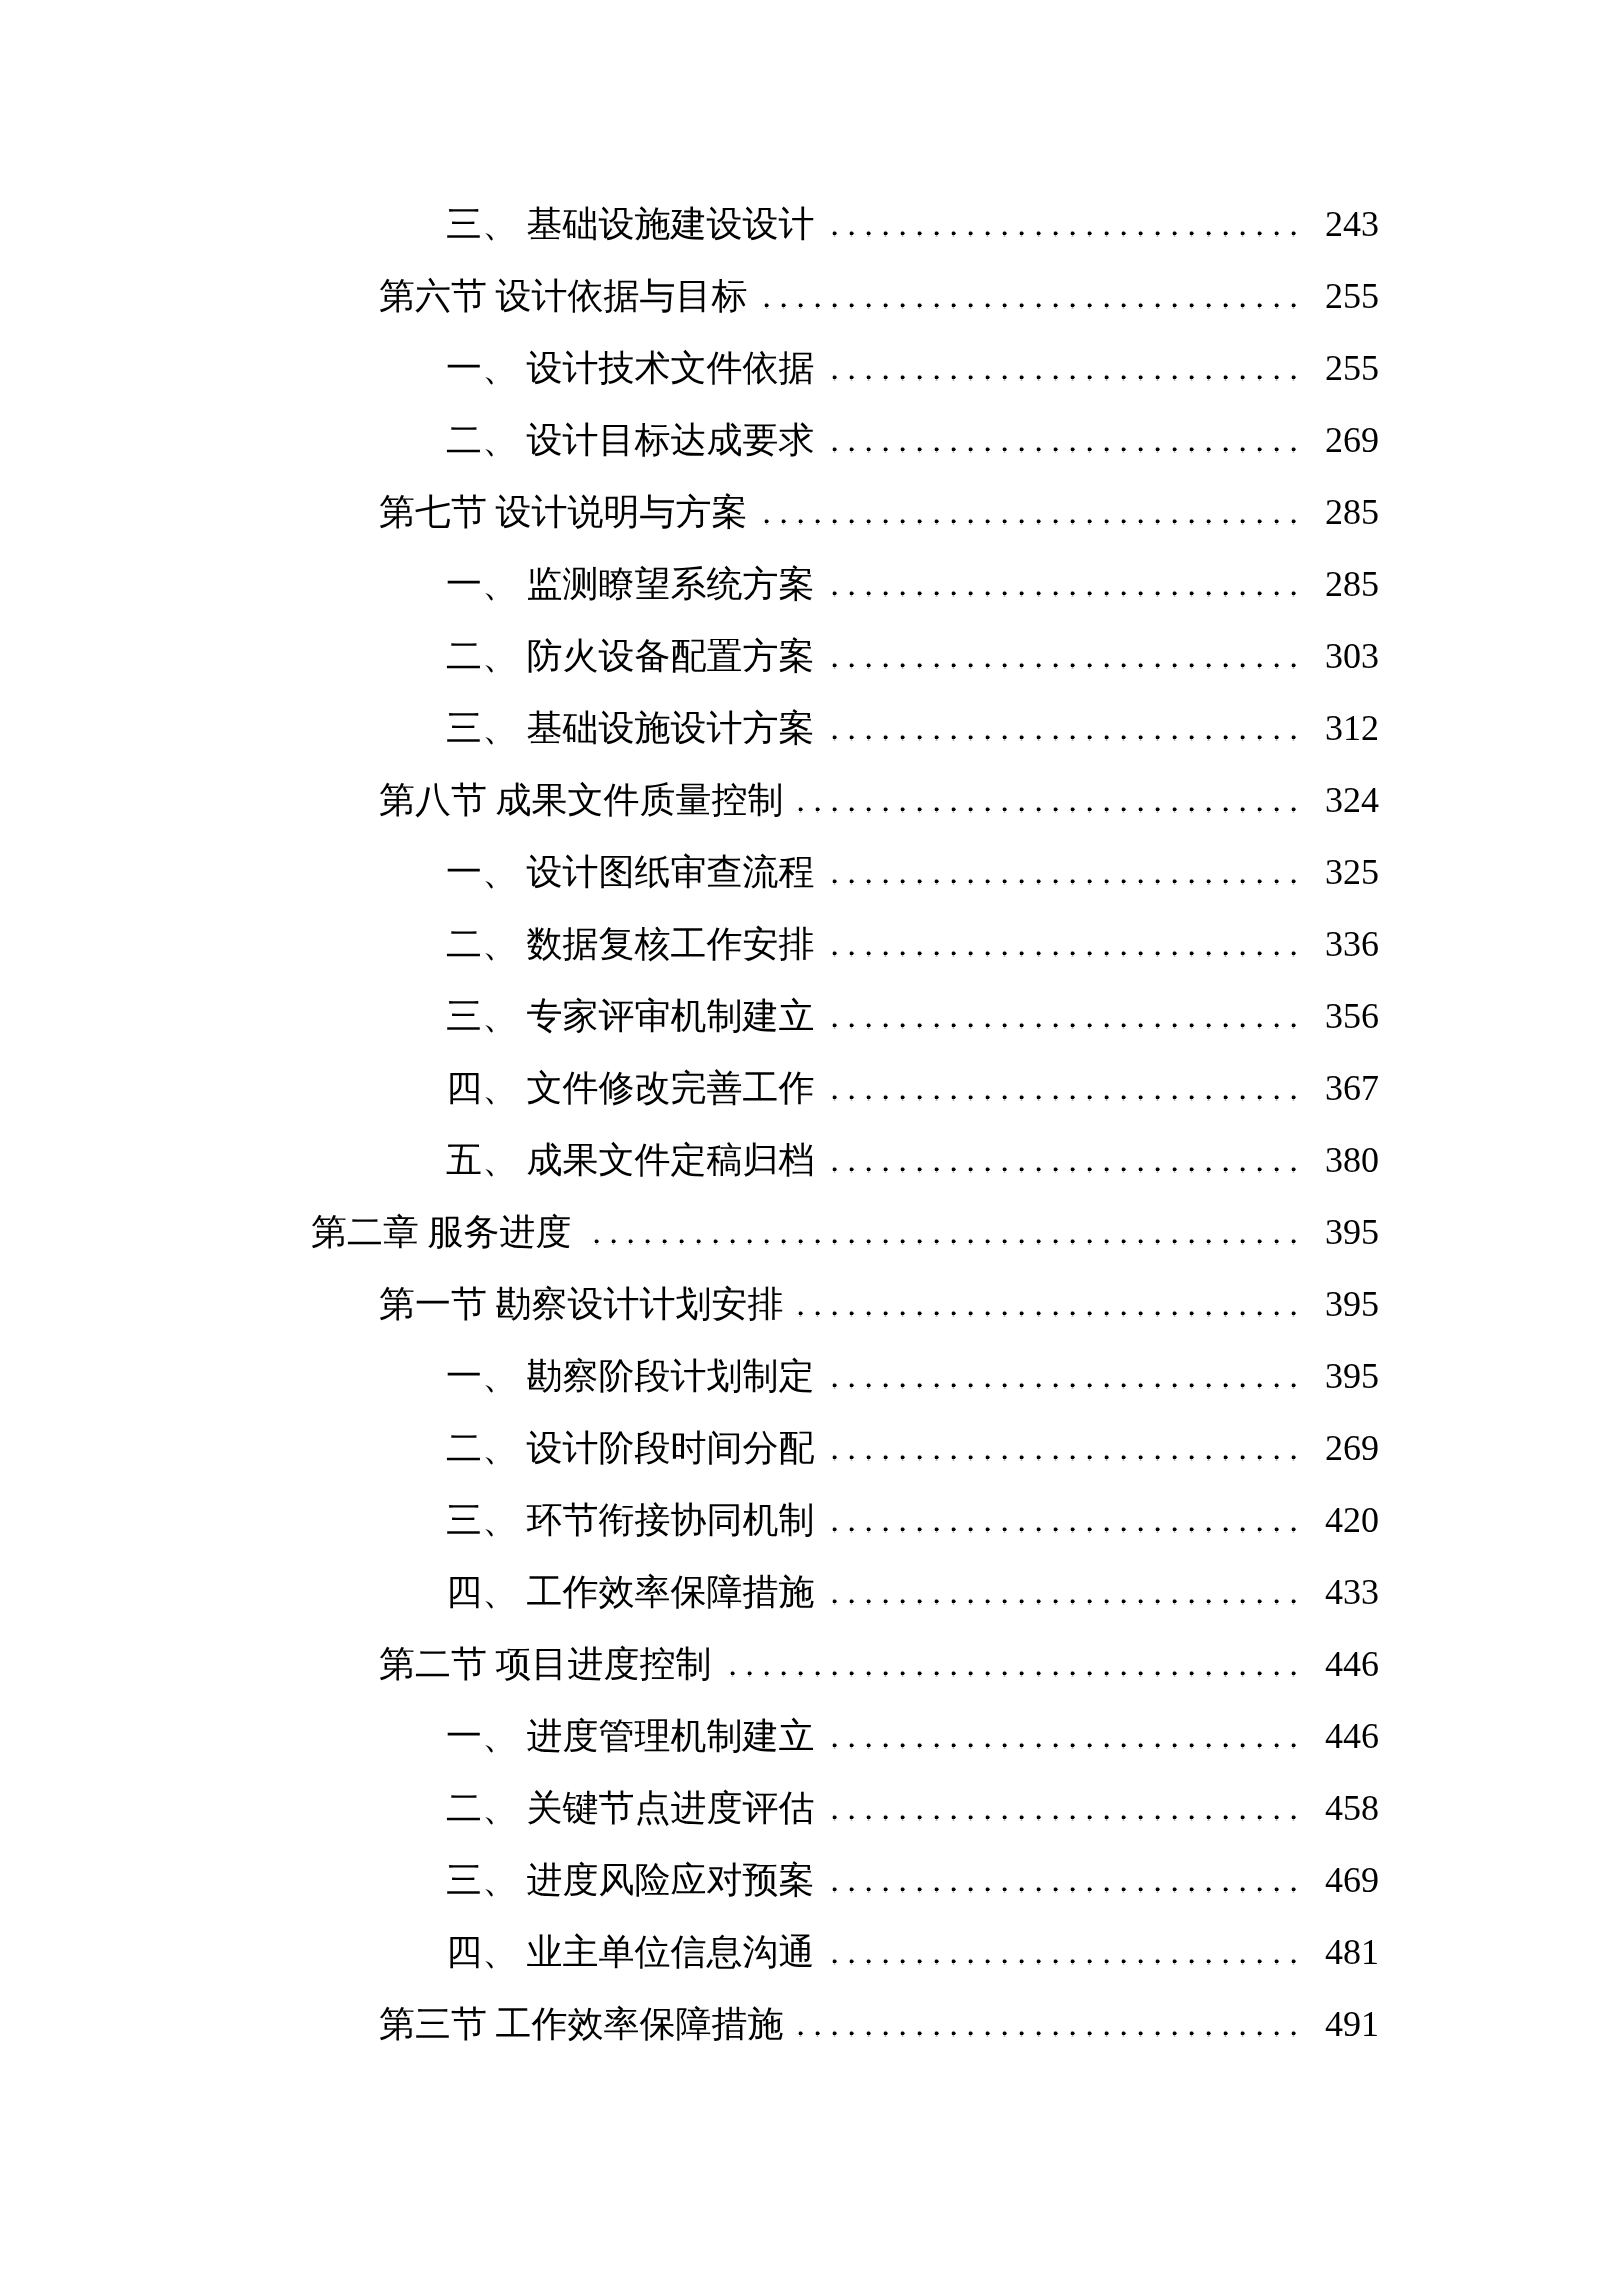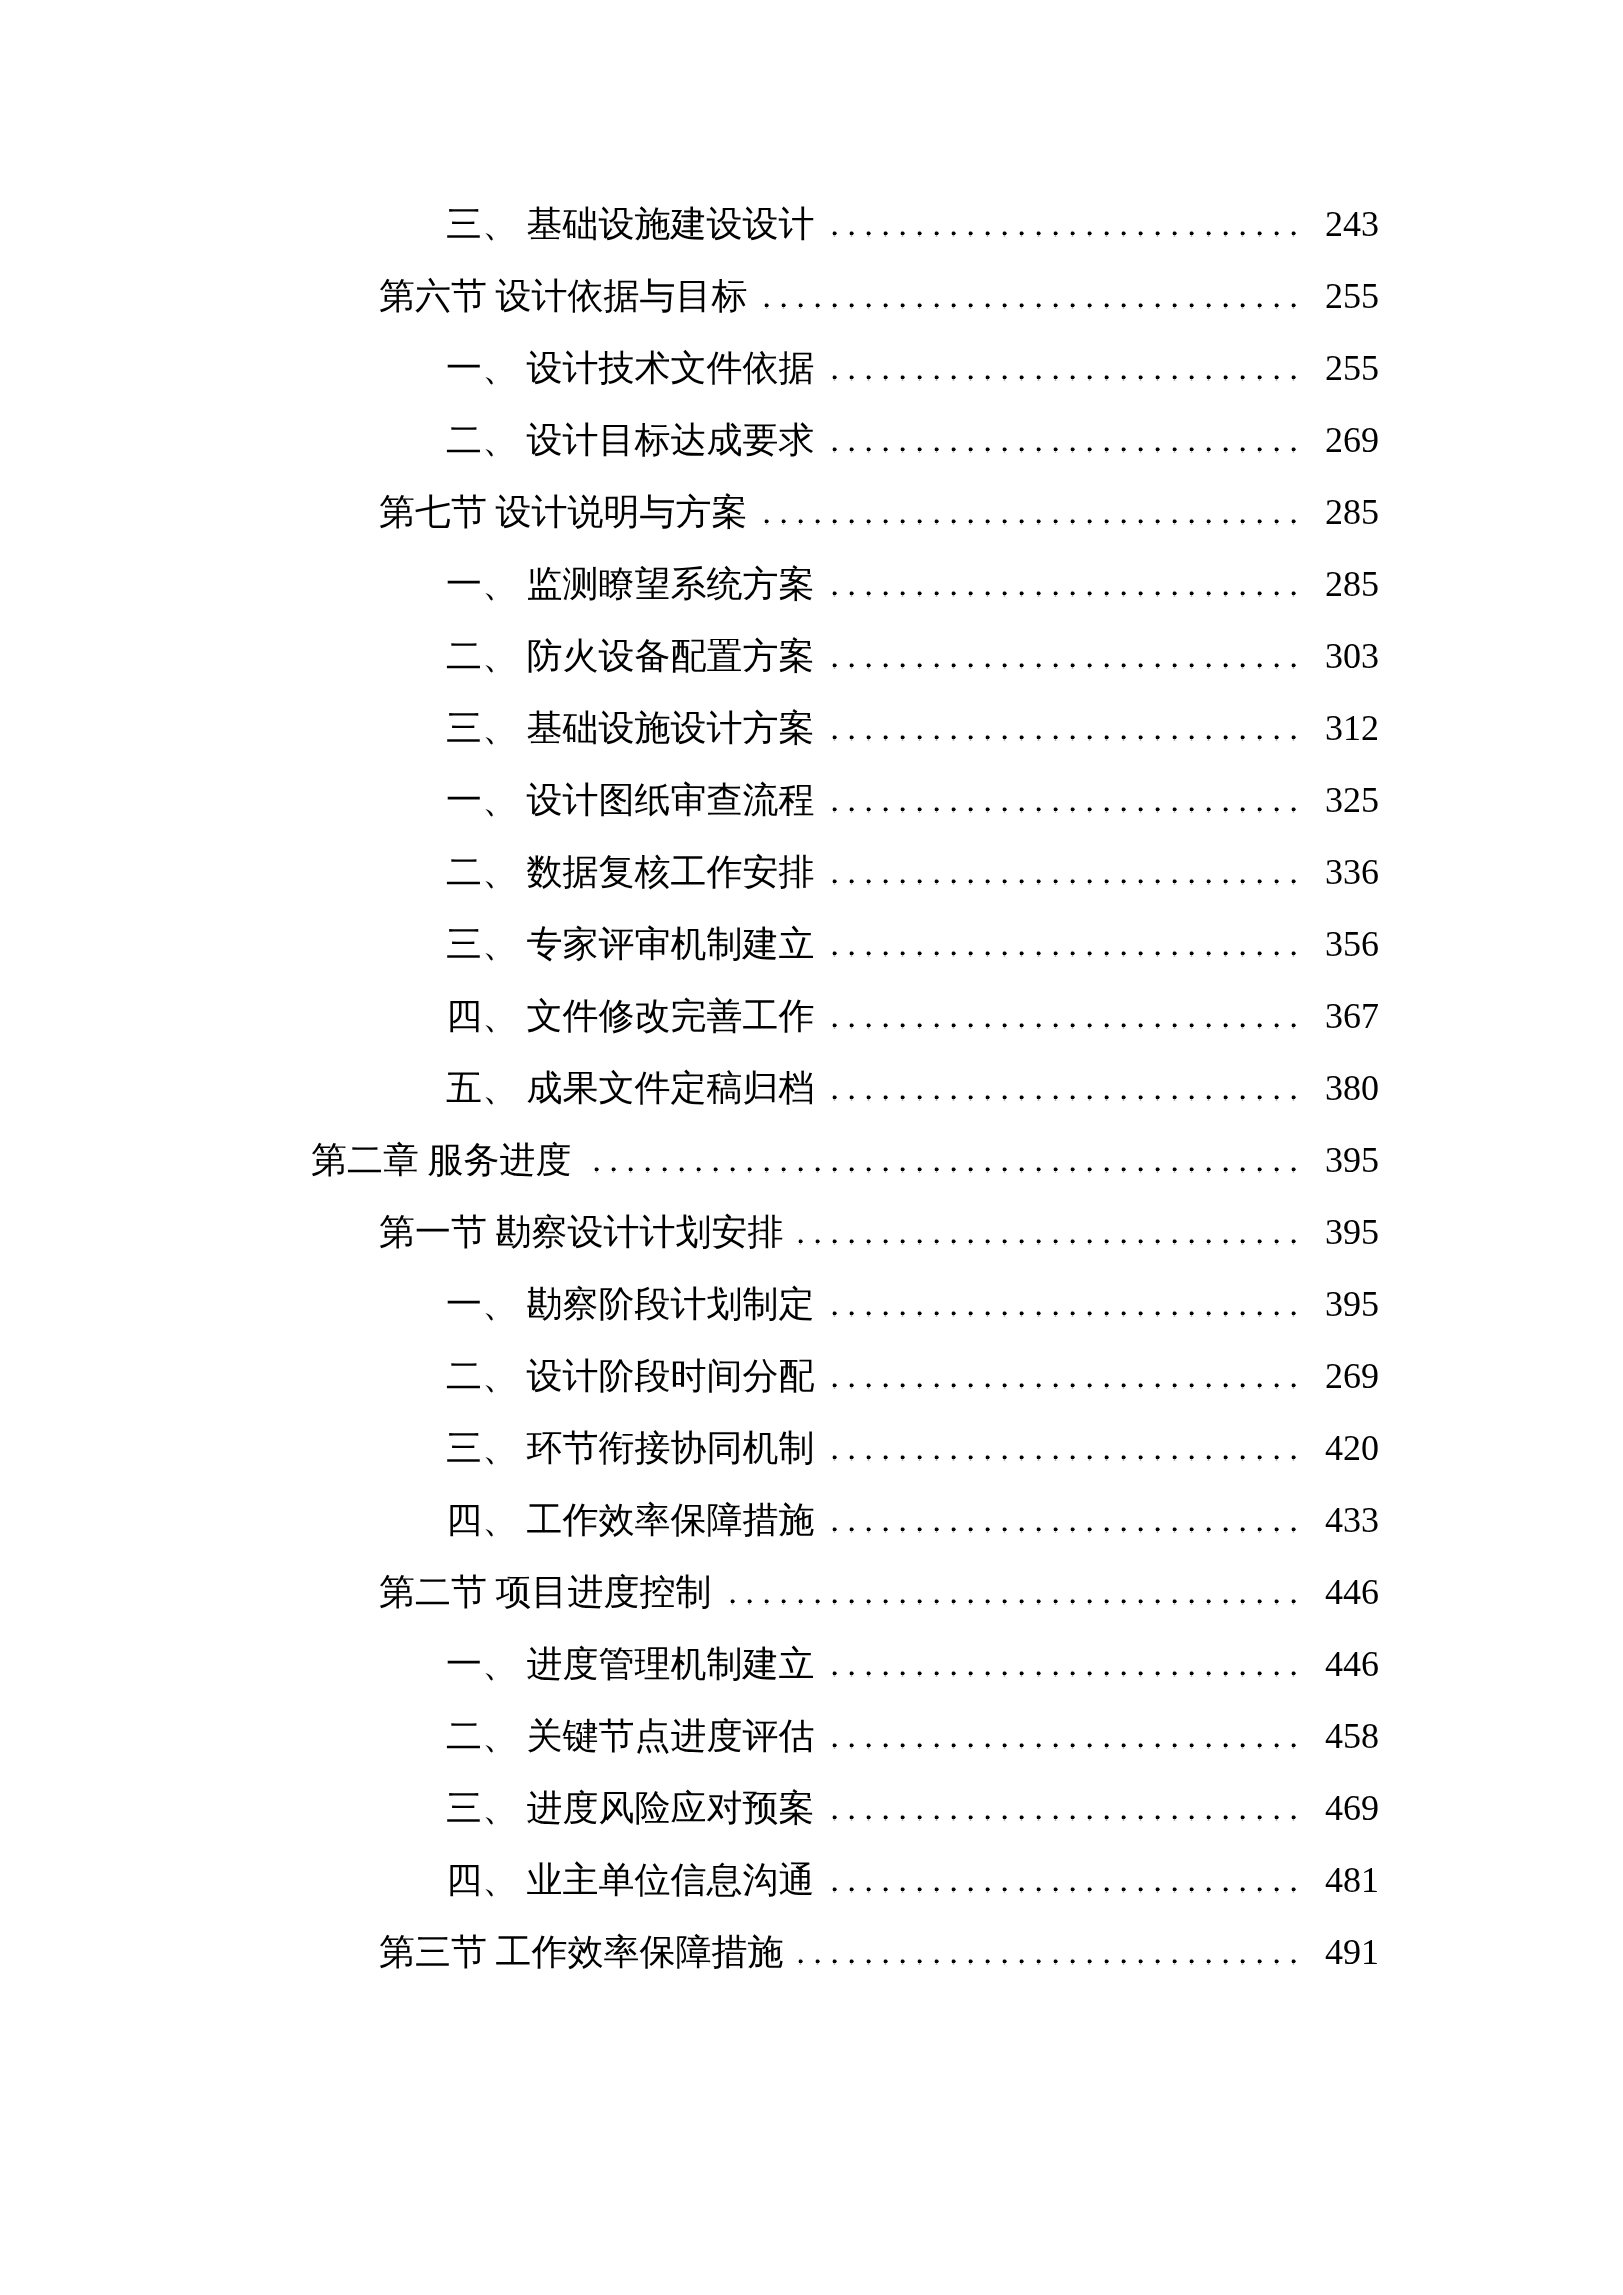--- a/index.html
+++ b/index.html
@@ -98,20 +98,26 @@
         <span class="title">防火设备配置方案</span>
         <span class="leader"></span>
         <span class="pagenum">303</span>
       </div>
       <div class="toc-row lvl3">
         <span class="num">三、</span>
         <span class="title">基础设施设计方案</span>
         <span class="leader"></span>
         <span class="pagenum">312</span>
       </div>
+      <div class="toc-row lvl2">
+        <span class="num">第八节</span>
+        <span class="title">成果文件质量控制</span>
+        <span class="leader"></span>
+        <span class="pagenum">324</span>
+      </div>
       <div class="toc-row lvl3">
         <span class="num">一、</span>
         <span class="title">设计图纸审查流程</span>
         <span class="leader"></span>
         <span class="pagenum">325</span>
       </div>
       <div class="toc-row lvl3">
         <span class="num">二、</span>
         <span class="title">数据复核工作安排</span>
         <span class="leader"></span>

